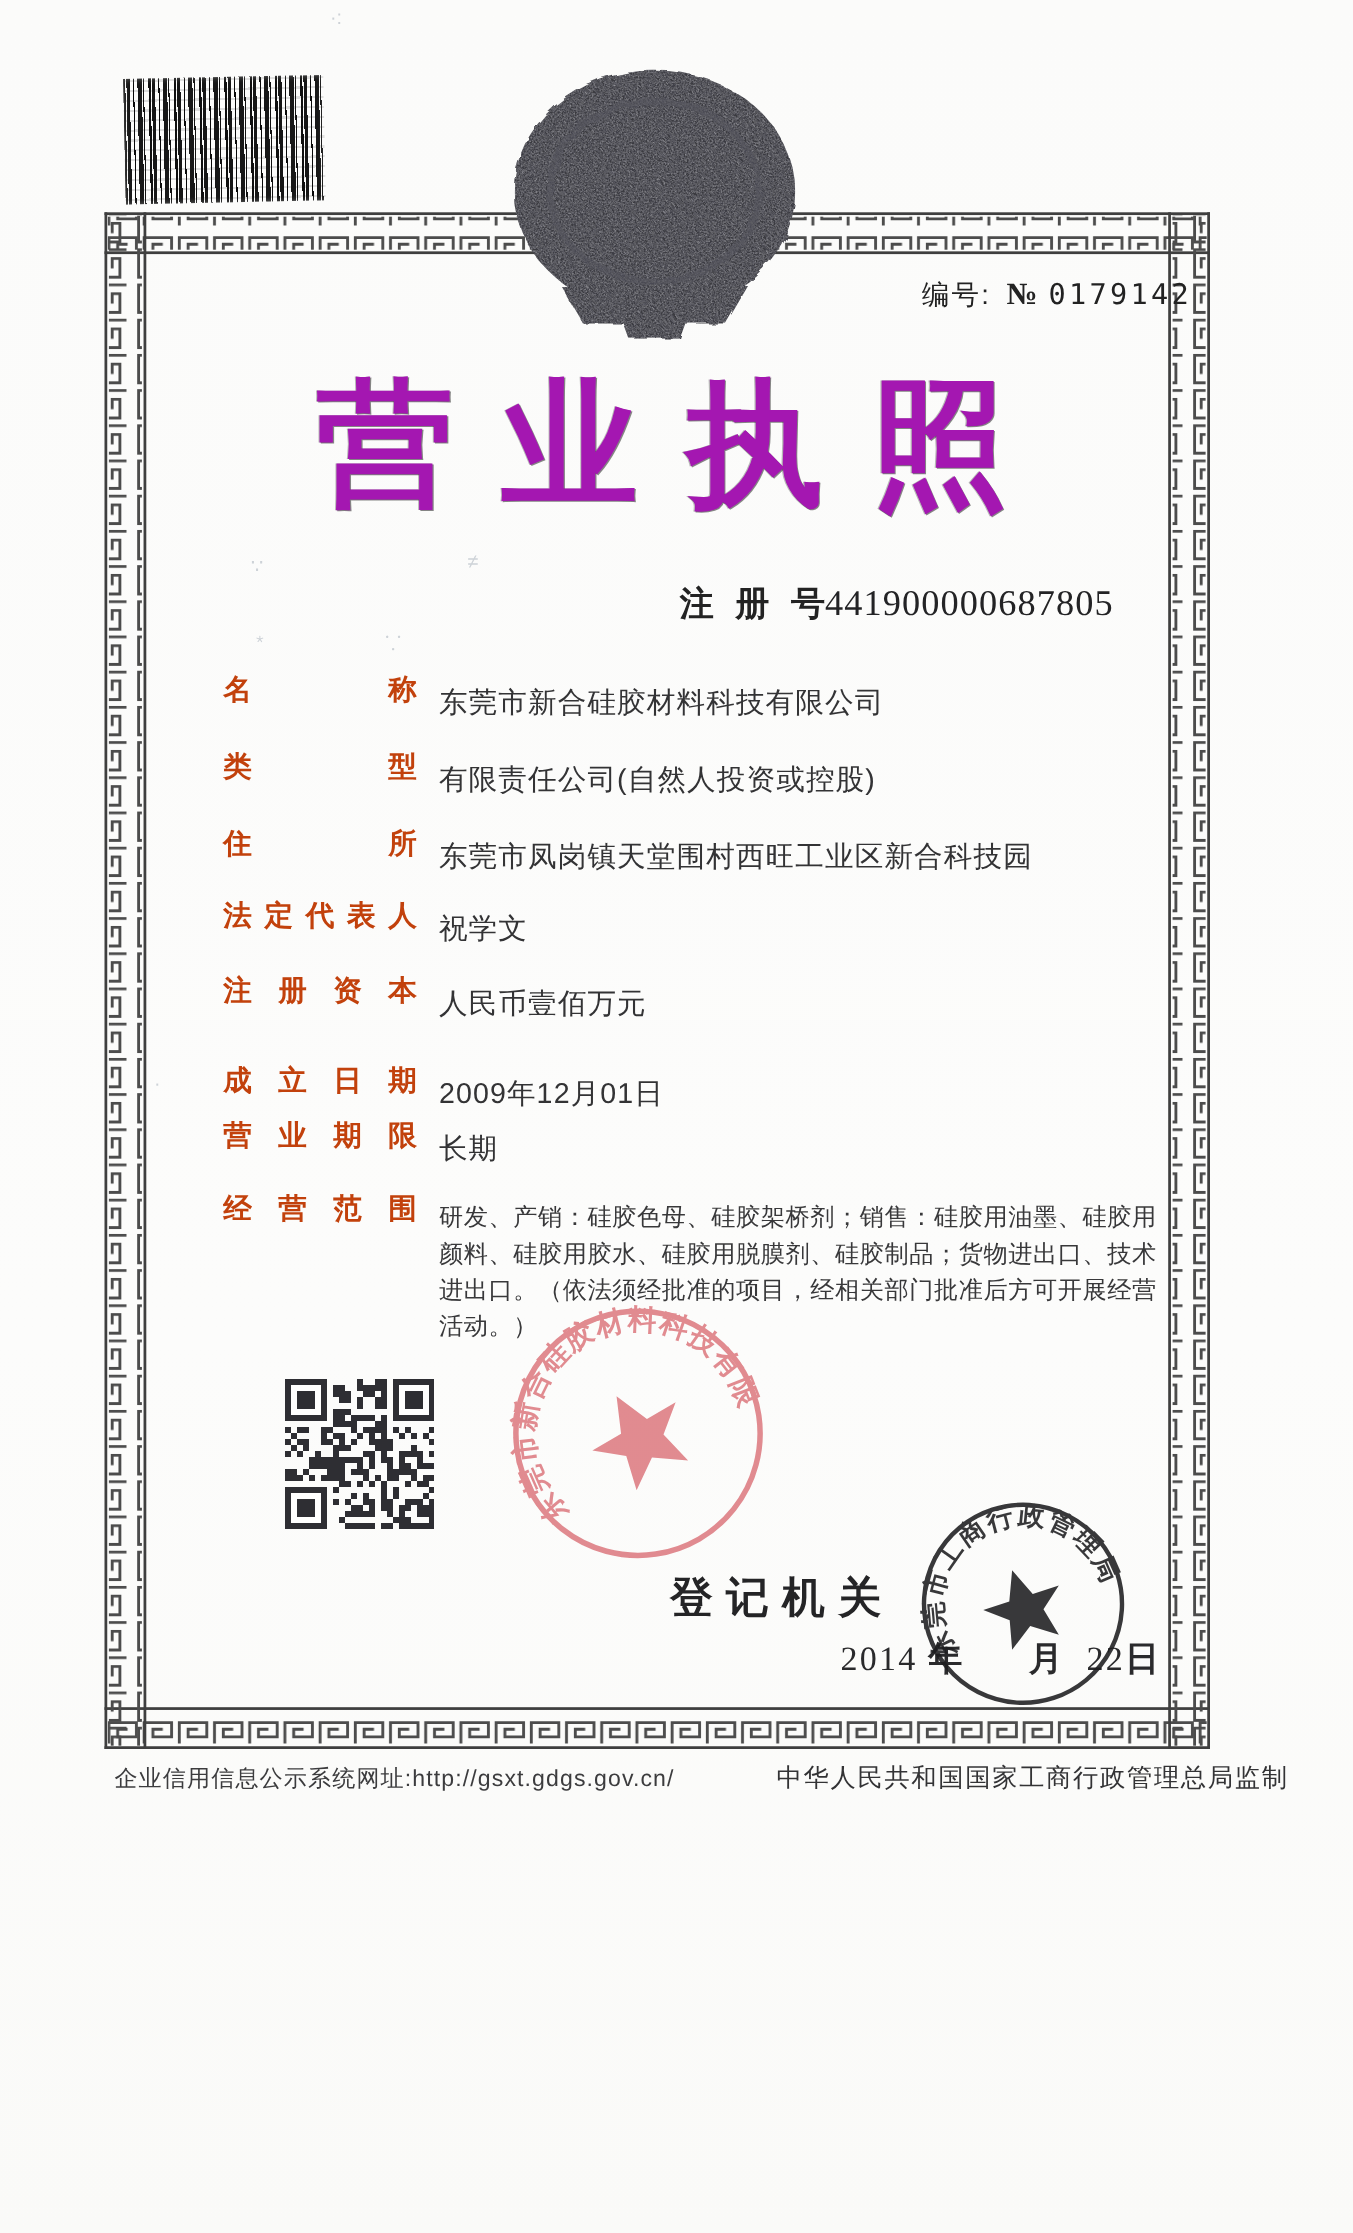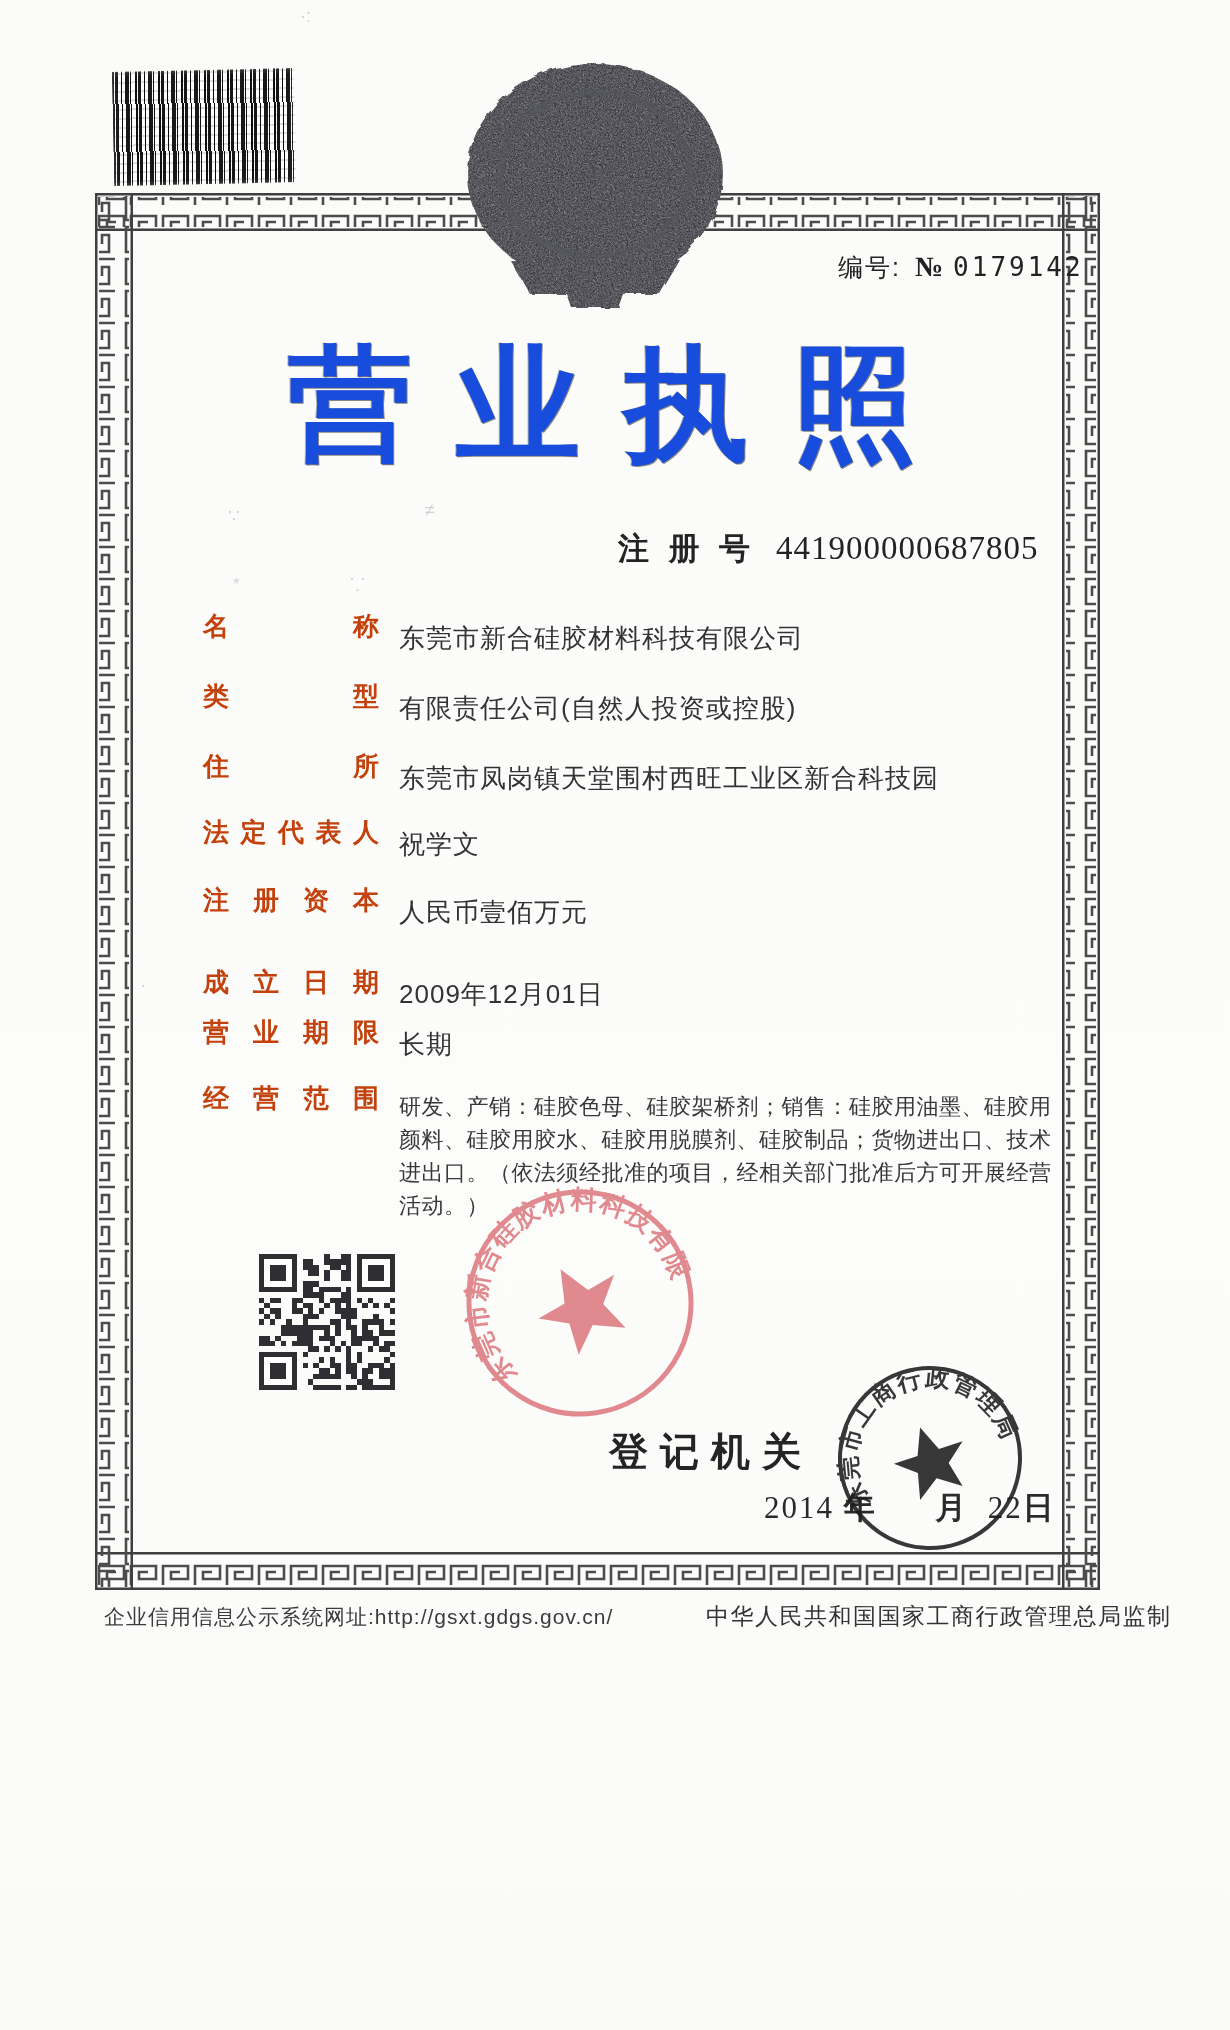--- a/index.html
+++ b/index.html
@@ -23,27 +23,27 @@
   
   .emblem-svg{left:455px;top:62px;}
   
   .serial{left:838px;top:251px;font-size:25px;letter-spacing:2px;color:#222;white-space:nowrap;}
   .serial .nsym{font-family:"Liberation Serif","DejaVu Serif",serif;font-weight:bold;font-size:28px;margin:0 8px 0 14px;}
   .serial .num{font-family:"DejaVu Sans Mono","Liberation Mono",monospace;font-size:26px;letter-spacing:3px;text-align:center;}
   
   .title{
     left:288px;top:330px;width:660px;
     font-size:124px;font-weight:bold;letter-spacing:44px;line-height:1.2;
-    color:#1d4ed8;white-space:nowrap;
+    color:#a21caf;white-space:nowrap;
     text-shadow:1px 1px 0 rgba(40,40,40,.55), -1px 0 0 rgba(60,60,60,.35);
     filter:contrast(1.05);
     text-align:center;
   }
   
-  .regline{left:618px;top:528px;display:flex;align-items:baseline;white-space:nowrap;gap:26px;}
+  .regline{left:618px;top:528px;display:flex;align-items:baseline;white-space:nowrap;}
   .regline .reglabel{font-weight:bold;font-size:31px;width:132px;color:#232323;
     text-align:justify;text-align-last:justify;text-justify:inter-character;display:inline-block;}
   .regline .regno{font-family:"Liberation Serif","DejaVu Serif",serif;font-size:33px;letter-spacing:1px;color:#232325;}
   
   .fields{left:203px;top:0;width:880px;}
   .frow{position:absolute;left:0;display:flex;align-items:flex-start;}
   .flabel{
     width:176px;flex:0 0 176px;font-weight:bold;font-size:26px;line-height:1.1;color:#c2410c;
     text-align:justify;text-align-last:justify;text-justify:inter-character;
   }

